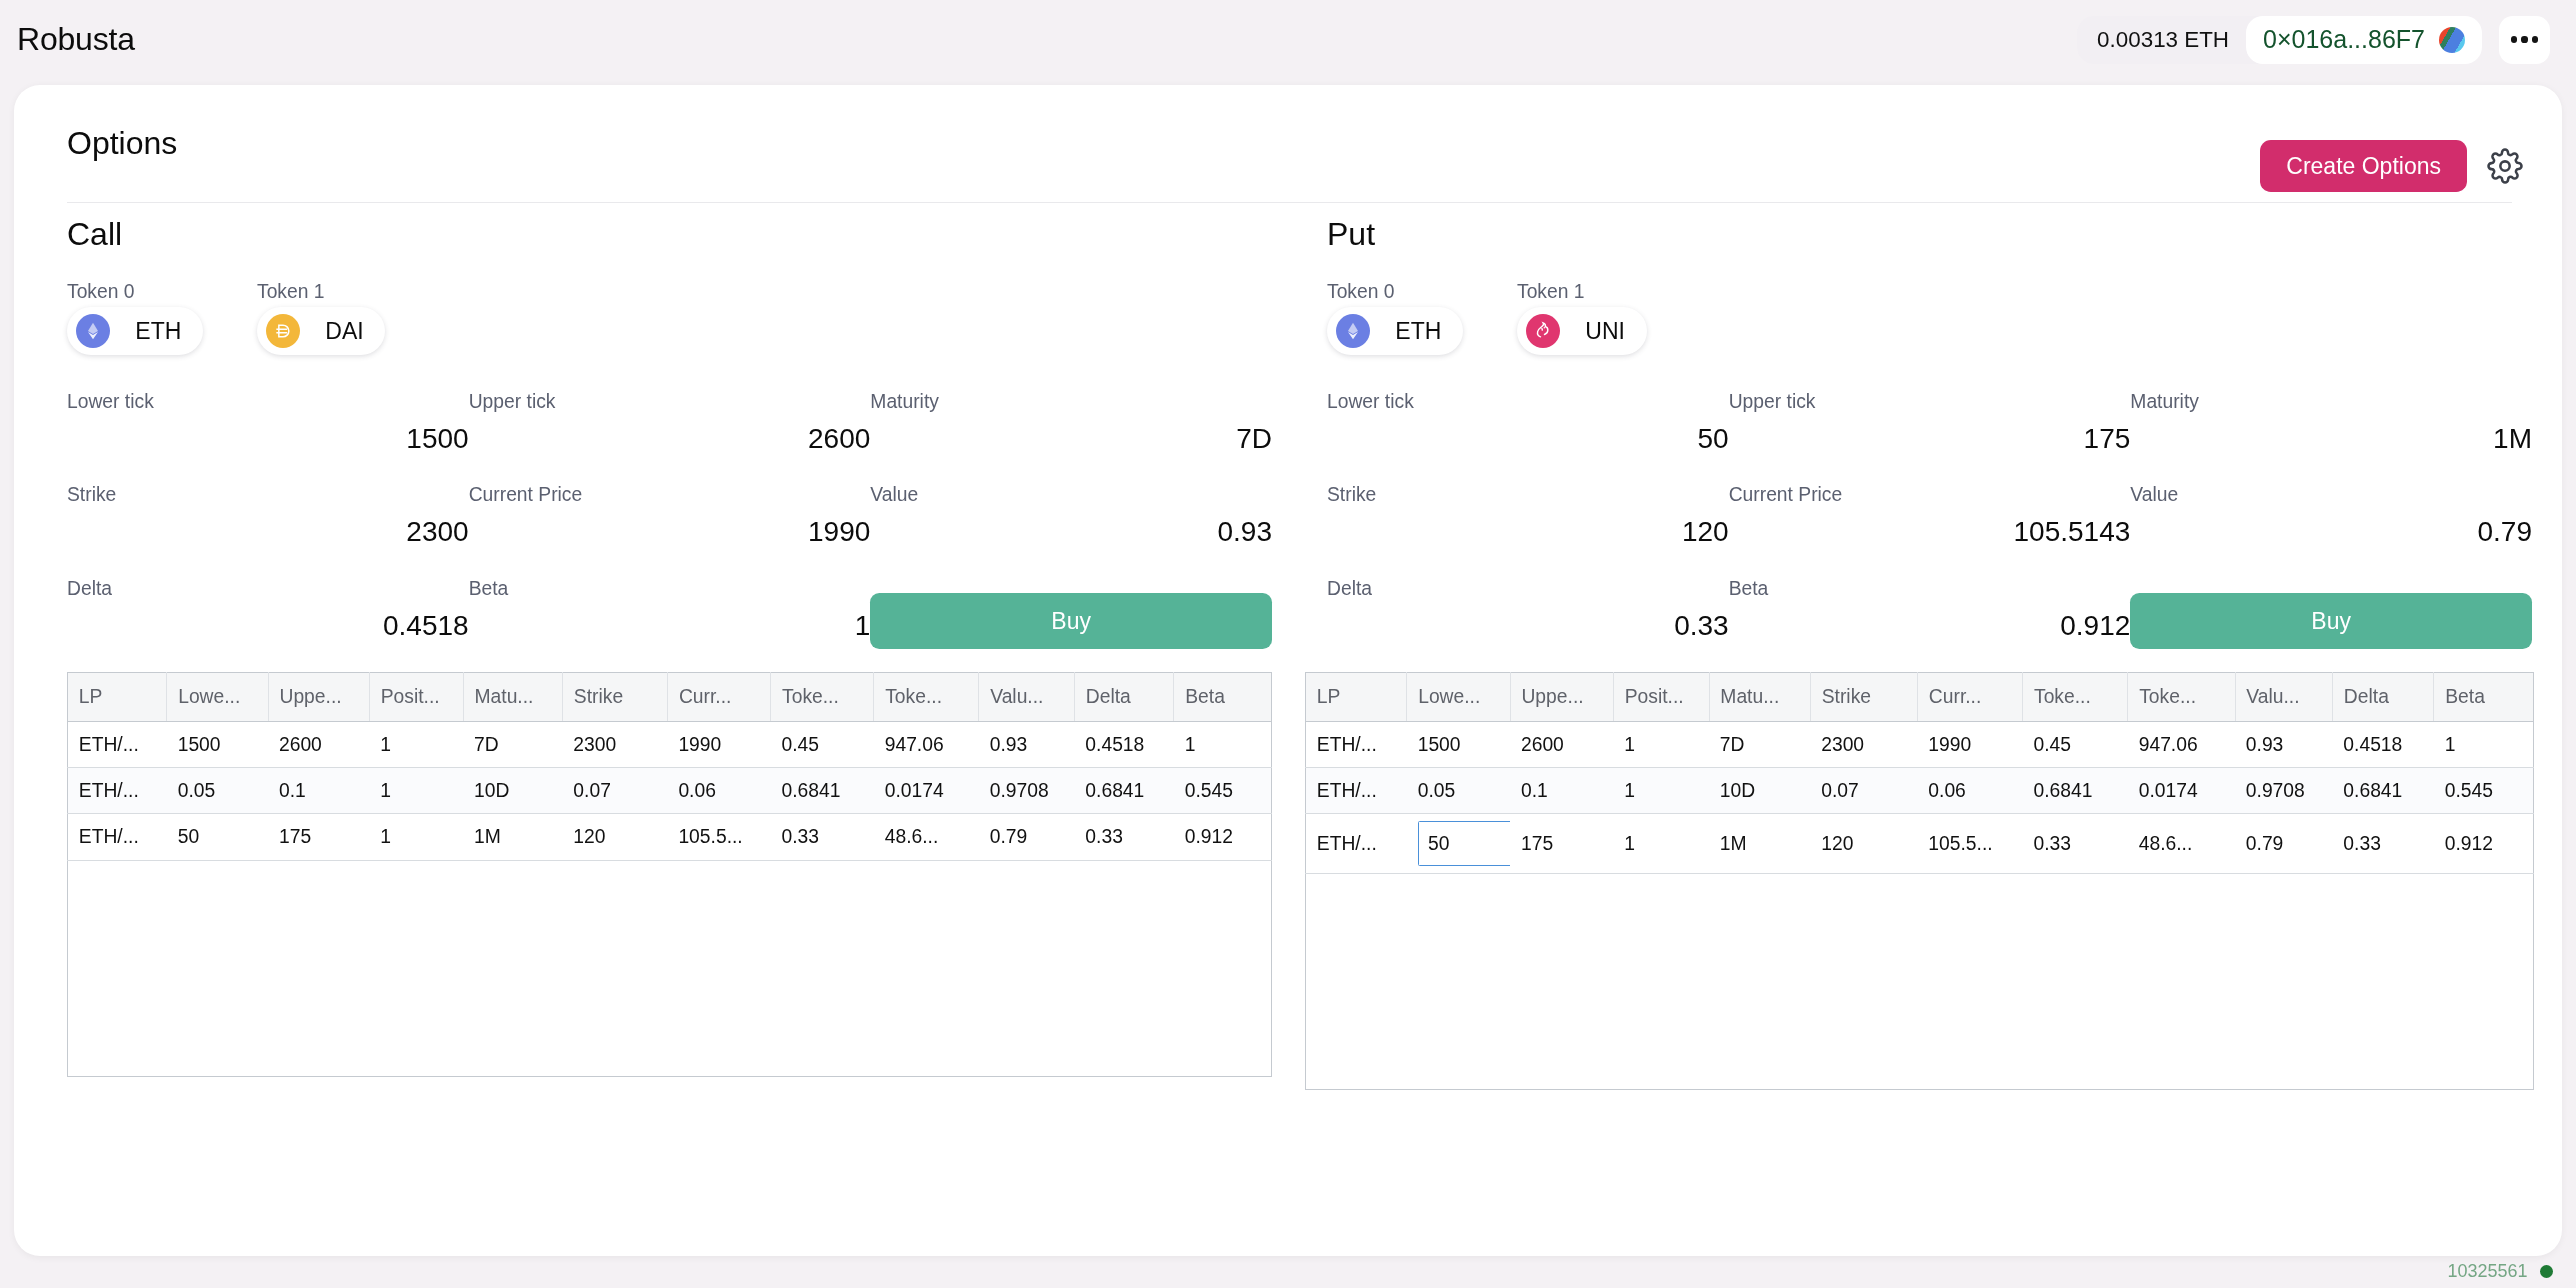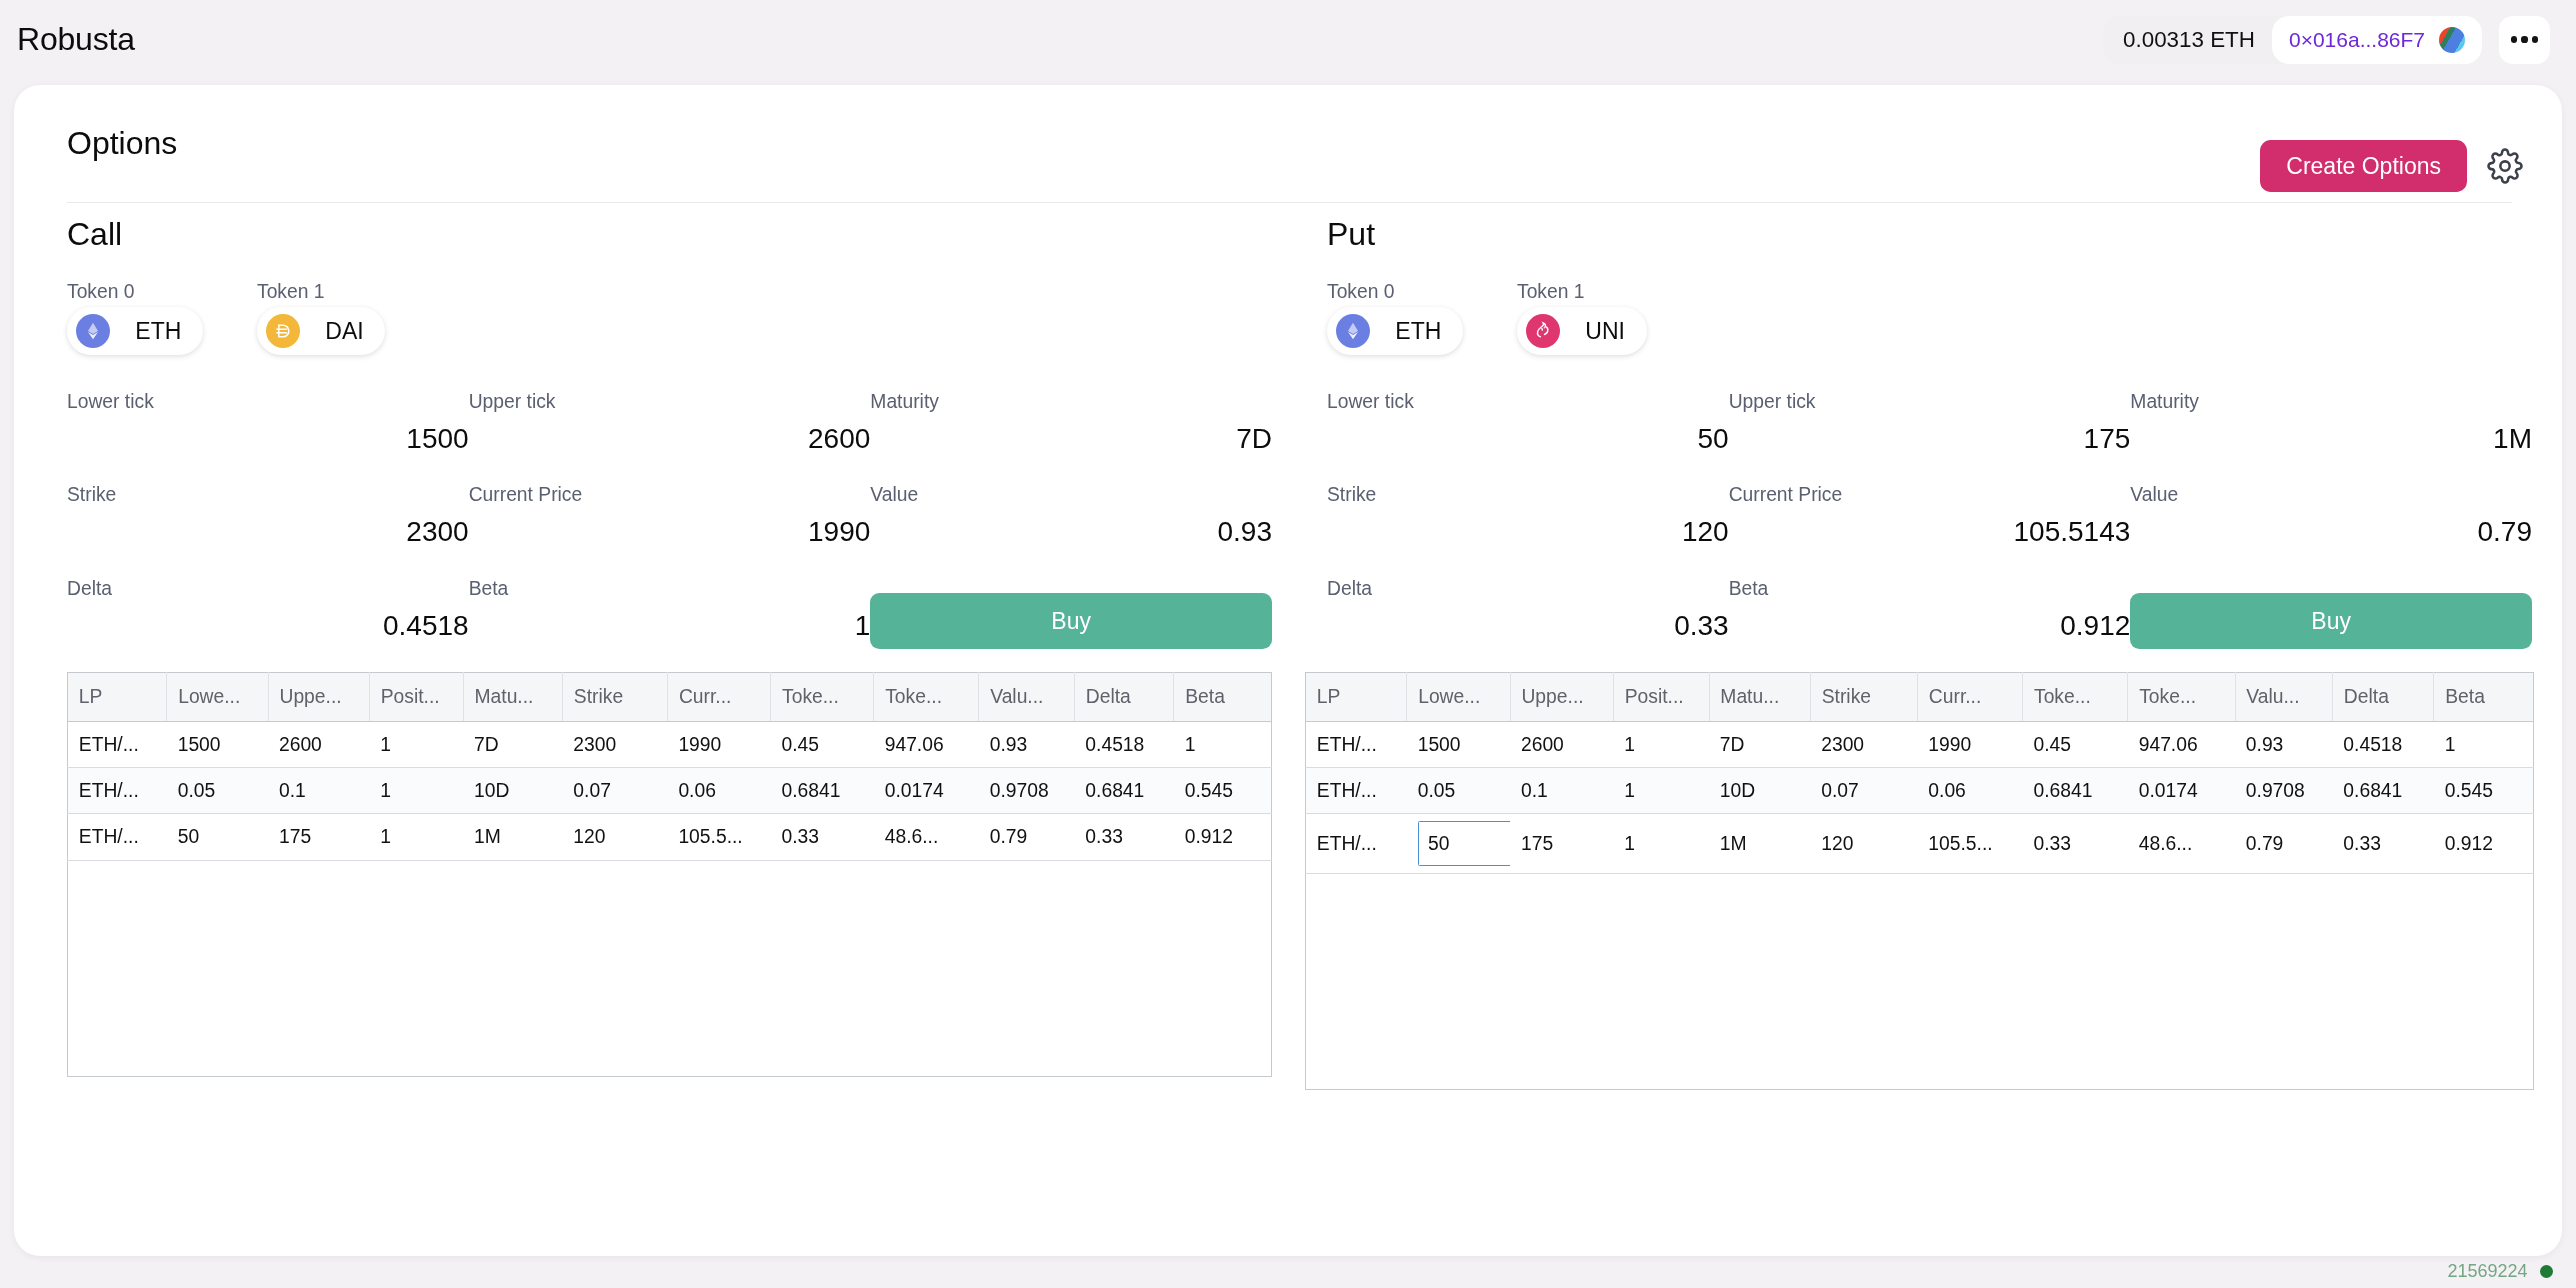--- a/index.html
+++ b/index.html
@@ -26,21 +26,21 @@
   }
   .balance {
     font-size: 22.4px; color: #111; padding: 0 17px 0 17px;
     line-height: 48px; white-space: nowrap;
   }
   .account {
     display: flex; align-items: center; gap: 14px;
     background: #FFFFFF; border-radius: 17px; height: 48px;
     padding: 0 17px; white-space: nowrap;
   }
-  .account-addr { font-size: 21px; color: #6d28d9; }
+  .account-addr { font-size: 25px; color: #14532d; }
   .avatar {
     width: 26px; height: 26px; border-radius: 50%;
     background: linear-gradient(120deg, #E8452C 0%, #E8452C 28%, #2F7F5E 28%, #2F7F5E 42%,
                 #4C7FE0 42%, #4C7FE0 74%, #59C8EE 74%, #59C8EE 100%);
     flex: none;
   }
   .kebab {
     width: 51px; height: 48px; background: #FFFFFF; border-radius: 14px;
     display: flex; align-items: center; justify-content: center; gap: 4.6px;
   }
@@ -449,16 +449,16 @@
             <td>0.912</td>
           </tr>
         </tbody>
     </table>
     <div class="tbl-body-fill"></div>
   </div>
 
 </div>
 
 <div class="footer">
-  <span class="block-num">21569224</span>
+  <span class="block-num">10325561</span>
   <span class="block-dot"></span>
 </div>
 
 
 </body></html>

